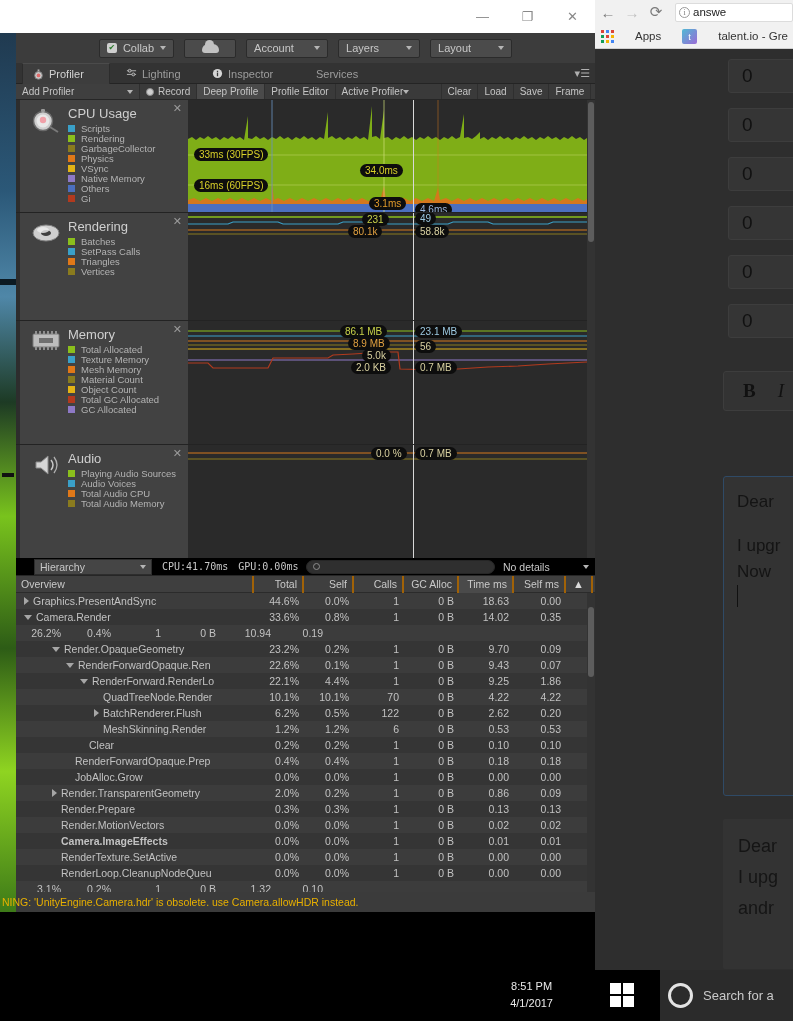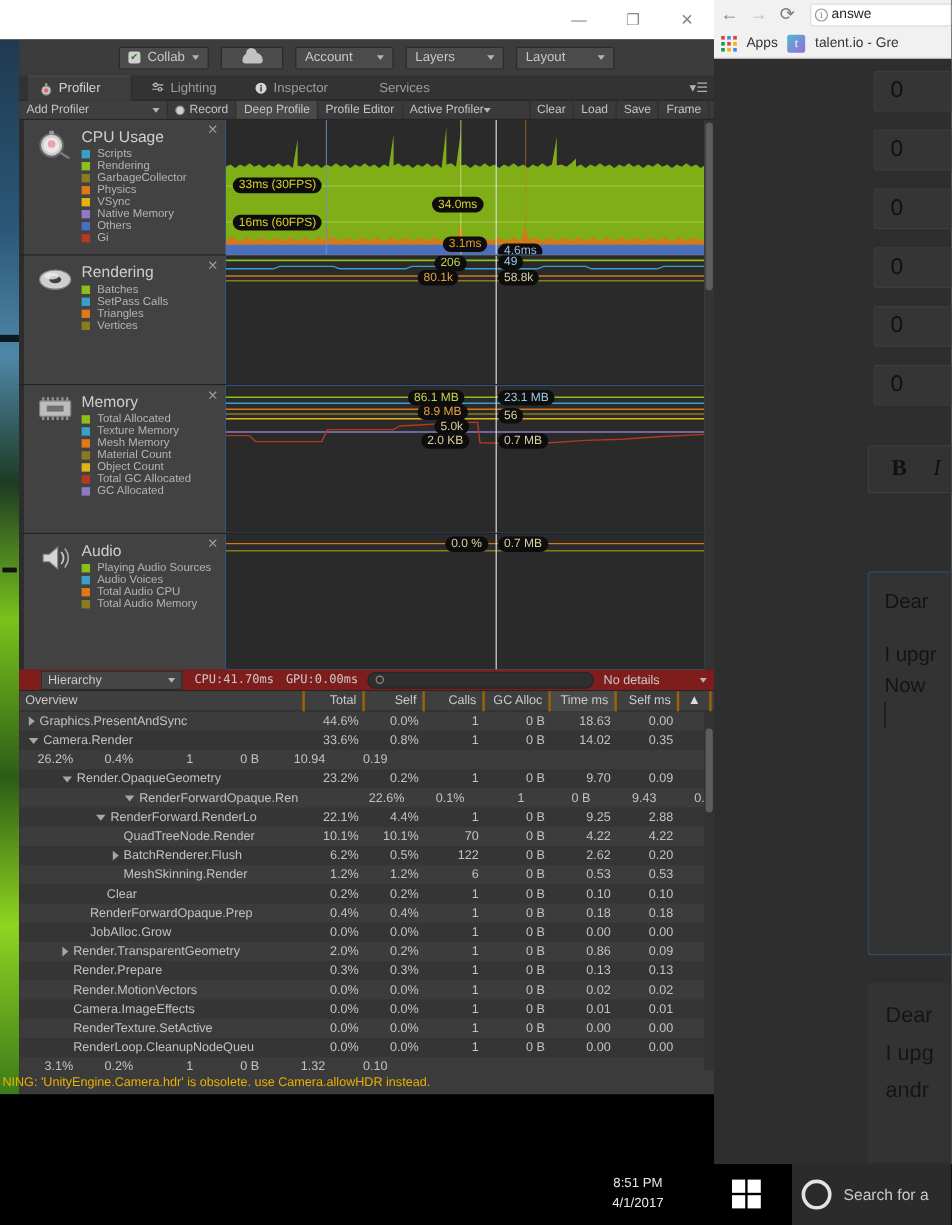--- a/index.html
+++ b/index.html
@@ -12,21 +12,21 @@
   .desktop { position:absolute; inset:0; background:#000; }
 
   
   .browser { position:absolute; left:595px; top:0; width:198px; height:970px; background:#f1f1f1; overflow:hidden; }
   .br-nav { height:24px; background:#f1f1f1; display:flex; align-items:center; padding-left:4px; gap:6px; }
   .nav-ic { width:18px; height:18px; display:flex; align-items:center; justify-content:center; color:#7a7a7a; font-size:15px; }
   .nav-ic.fwd { color:#c0c0c0; }
   .urlbar { flex:1; height:19px; margin-left:4px; background:#fff; border:1px solid #dcdcdc; border-radius:2px; display:flex; align-items:center; padding:0 3px; gap:3px; overflow:hidden; }
   .info-ic { width:11px; height:11px; border:1px solid #9a9a9a; border-radius:50%; color:#7d7d7d; font-size:8px; line-height:9px; text-align:center; font-family:"Liberation Serif",serif; flex:none;}
   .url-txt { font-size:11.5px; color:#222; white-space:nowrap; }
-  .br-bookmarks { height:25px; background:#f1f1f1; display:flex; align-items:center; padding-left:6px; gap:8px; border-bottom:1px solid #cfcfcf; }
+  .br-bookmarks { height:25px; background:#f1f1f1; display:flex; align-items:center; padding-left:6px; gap:21px; border-bottom:1px solid #cfcfcf; }
   .apps-grid { width:13px; height:13px; display:grid; grid-template-columns:repeat(3,3px); grid-template-rows:repeat(3,3px); gap:2px; }
   .apps-grid i { display:block; width:3px; height:3px; }
   .bm-label { font-size:11.5px; color:#333; white-space:nowrap; }
   .bm-fav { width:15px; height:15px; border-radius:2px; background:linear-gradient(135deg,#4fb9d4,#9b6bd6); color:#fff; font-size:10px; text-align:center; line-height:15px; font-family:"Liberation Serif",serif; }
   .br-page { position:absolute; left:0; right:0; top:49px; bottom:0; background:#2e2e2e; }
   .form-col { position:absolute; left:133px; top:10px; width:200px; }
   .zero-field { width:200px; height:34px; margin-bottom:15px; background:#353535; border:1px solid #3d3d3d; border-radius:3px; color:#111; font-size:19px; display:flex; align-items:center; padding-left:13px; font-family:"Liberation Sans",sans-serif; }
   .editor-toolbar { position:absolute; left:128px; top:322px; width:210px; height:40px; background:#333; border:1px solid #3d3d3d; border-radius:3px; display:flex; align-items:center; gap:22px; padding-left:19px; }
   .tb-b { font-weight:bold; font-size:19px; color:#111; font-family:"Liberation Serif",serif; }
   .tb-i { font-style:italic; font-size:19px; color:#111; font-family:"Liberation Serif",serif; }
@@ -76,29 +76,29 @@
   .graphs { position:absolute; left:0; top:67px; width:579px; height:458px; background:#2d2d2d; }
   .gsec { position:absolute; left:0; width:579px; border-bottom:1px solid #232323; }
   .gside { position:absolute; left:4px; top:0; width:168px; bottom:0; background:#424242; }
   .gside-x { position:absolute; right:6px; top:2px; color:#9b9b9b; font-size:11px; }
   .gs-title { position:absolute; left:48px; top:6px; font-size:13px; color:#cfcfcf; }
   .gs-ic { position:absolute; left:10px; top:7px; width:32px; height:26px; }
   .legend { position:absolute; left:48px; top:23px; }
   .lg { display:flex; align-items:center; gap:6px; height:10px; margin-bottom:0px; }
   .lg i { width:7px; height:7px; display:block; }
   .lg span { font-size:9.5px; color:#b4b4b4; white-space:nowrap; }
-  .gplot { position:absolute; left:172px; right:8px; top:0; bottom:0; background:#3b82f6; overflow:hidden; }
+  .gplot { position:absolute; left:172px; right:8px; top:0; bottom:0; background:#c4b5fd; overflow:hidden; }
   .gplot svg { display:block; }
   .tag { position:absolute; background:#0d0d0d; border-radius:7px; padding:1px 5px; font-size:10px; white-space:nowrap; font-family:"Liberation Sans",sans-serif; }
   .cursorline { position:absolute; top:0; bottom:0; width:1px; background:#d8d8d8; }
   .scroll-v { position:absolute; right:0; top:0; width:8px; bottom:0; background:#333; }
   .scroll-thumb { position:absolute; right:1px; width:6px; background:#5d5d5d; border-radius:3px; }
 
   
-  .hierbar { position:absolute; left:0; top:525px; width:579px; height:18px; background:#7f1d1d; display:flex; align-items:center; font-size:10.5px; color:#c8c8c8; gap:0px; border-bottom:1px solid #262626;}
+  .hierbar { position:absolute; left:0; top:525px; width:579px; height:18px; background:#000000; display:flex; align-items:center; font-size:10.5px; color:#c8c8c8; gap:0px; border-bottom:1px solid #262626;}
   .hdrop { width:118px; height:16px; background:#454545; border:1px solid #2d2d2d; display:flex; align-items:center; justify-content:space-between; padding:0 5px; margin-left:18px; }
   .hmetric { margin-left:10px; white-space:nowrap; font-family:"DejaVu Sans Mono", monospace; font-size:10px;}
   .hsearch { flex:1; height:14px; margin:0 8px; background:#2f2f2f; border:1px solid #262626; border-radius:7px; display:flex; align-items:center; padding-left:6px; gap:4px; }
   .hsearch .mag { width:7px; height:7px; border:1px solid #8d8d8d; border-radius:50%; }
   .hdetails { width:92px; display:flex; align-items:center; justify-content:space-between; padding-right:6px; }
 
   .colhdr { position:absolute; left:0; top:543px; width:579px; height:17px; background:#3f3f3f; display:flex; align-items:center; border-bottom:1px solid #2b2b2b; font-size:10.5px; color:#c9c9c9; }
   .colhdr .c { height:17px; display:flex; align-items:center; border-right:2px solid #a16207; padding:0 5px; }
   .table { position:absolute; left:0; top:560px; width:579px; bottom:20px; background:#383838; overflow:hidden; }
   .row { height:16px; display:flex; align-items:center; font-size:10.5px; color:#c2c2c2; }
@@ -391,21 +391,21 @@
           </div>
           <div class="gplot">
             <svg width="399" height="108" viewBox="0 0 399 108" preserveAspectRatio="none">
               <rect width="399" height="108" fill="#2a2a2a"></rect>
               <line x1="0" y1="4" x2="399" y2="4" stroke="#8bbf1c" stroke-width="1.4"></line>
               <polyline points="0,11 40,11 45,9 90,9 95,11 150,11 155,9 196,9 200,11 260,11 265,9 300,9 305,11 360,11 365,9 399,9" fill="none" stroke="#3aa0c8" stroke-width="1.2"></polyline>
               <line x1="0" y1="17" x2="399" y2="17" stroke="#d4781c" stroke-width="1.2"></line>
               <line x1="0" y1="21" x2="399" y2="21" stroke="#8a7b1e" stroke-width="1.2"></line>
             </svg>
             <div class="cursorline" style="left:225px;"></div>
-            <div class="tag" style="left:174px;top:0px;color:#c8d24a;">206</div>
+            <div class="tag" style="left:174px;top:0px;color:#c8d24a;">231</div>
             <div class="tag" style="left:160px;top:12px;color:#e0a040;">80.1k</div>
             <div class="tag" style="left:227px;top:-1px;color:#9cc8e0;">49</div>
             <div class="tag" style="left:227px;top:12px;color:#d8d0a0;">58.8k</div>
           </div>
         </div>
 
         <div class="gsec" style="top:221px;height:124px;">
           <div class="gside">
             <span class="gside-x">✕</span>
             <svg class="gs-ic" viewBox="0 0 32 26">
@@ -596,21 +596,21 @@
             </div>
             <div class="cell num" style="width: 50px; flex: 0 0 auto;">23.2%</div>
             <div class="cell num" style="width: 50px; flex: 0 0 auto;">0.2%</div>
             <div class="cell num" style="width: 50px; flex: 0 0 auto;">1</div>
             <div class="cell num" style="width: 55px; flex: 0 0 auto;">0 B</div>
             <div class="cell num" style="width: 55px; flex: 0 0 auto;">9.70</div>
             <div class="cell num" style="width: 52px; flex: 0 0 auto;">0.09</div>
             <div class="cell" style="width: 27px;"></div>
           </div>
           <div class="row odd">
-            <div class="cell name" style="padding-left: 50px; margin-left: 38px;">
+            <div class="cell name" style="padding-left: 50px;">
               <span class="tri down"></span>
               <span>RenderForwardOpaque.Ren</span>
             </div>
             <div class="cell num" style="width: 50px; flex: 0 0 auto;">22.6%</div>
             <div class="cell num" style="width: 50px; flex: 0 0 auto;">0.1%</div>
             <div class="cell num" style="width: 50px; flex: 0 0 auto;">1</div>
             <div class="cell num" style="width: 55px; flex: 0 0 auto;">0 B</div>
             <div class="cell num" style="width: 55px; flex: 0 0 auto;">9.43</div>
             <div class="cell num" style="width: 52px; flex: 0 0 auto;">0.07</div>
             <div class="cell" style="width: 27px;"></div>
@@ -618,21 +618,21 @@
           <div class="row even">
             <div class="cell name" style="padding-left: 64px;">
               <span class="tri down"></span>
               <span>RenderForward.RenderLo</span>
             </div>
             <div class="cell num" style="width: 50px; flex: 0 0 auto;">22.1%</div>
             <div class="cell num" style="width: 50px; flex: 0 0 auto;">4.4%</div>
             <div class="cell num" style="width: 50px; flex: 0 0 auto;">1</div>
             <div class="cell num" style="width: 55px; flex: 0 0 auto;">0 B</div>
             <div class="cell num" style="width: 55px; flex: 0 0 auto;">9.25</div>
-            <div class="cell num" style="width: 52px; flex: 0 0 auto;">2.88</div>
+            <div class="cell num" style="width: 52px; flex: 0 0 auto;">1.86</div>
             <div class="cell" style="width: 27px;"></div>
           </div>
           <div class="row odd">
             <div class="cell name" style="padding-left: 78px;">
               <span class="tri none"></span>
               <span>QuadTreeNode.Render</span>
             </div>
             <div class="cell num" style="width: 50px; flex: 0 0 auto;">10.1%</div>
             <div class="cell num" style="width: 50px; flex: 0 0 auto;">10.1%</div>
             <div class="cell num" style="width: 50px; flex: 0 0 auto;">70</div>
@@ -739,21 +739,21 @@
             </div>
             <div class="cell num" style="width: 50px; flex: 0 0 auto;">0.0%</div>
             <div class="cell num" style="width: 50px; flex: 0 0 auto;">0.0%</div>
             <div class="cell num" style="width: 50px; flex: 0 0 auto;">1</div>
             <div class="cell num" style="width: 55px; flex: 0 0 auto;">0 B</div>
             <div class="cell num" style="width: 55px; flex: 0 0 auto;">0.02</div>
             <div class="cell num" style="width: 52px; flex: 0 0 auto;">0.02</div>
             <div class="cell" style="width: 27px;"></div>
           </div>
           <div class="row even">
-            <div class="cell name" style="padding-left: 36px;">
+            <div class="cell name" style="padding-left: 36px; font-weight: bold;">
               <span class="tri none"></span>
               <span>Camera.ImageEffects</span>
             </div>
             <div class="cell num" style="width: 50px; flex: 0 0 auto;">0.0%</div>
             <div class="cell num" style="width: 50px; flex: 0 0 auto;">0.0%</div>
             <div class="cell num" style="width: 50px; flex: 0 0 auto;">1</div>
             <div class="cell num" style="width: 55px; flex: 0 0 auto;">0 B</div>
             <div class="cell num" style="width: 55px; flex: 0 0 auto;">0.01</div>
             <div class="cell num" style="width: 52px; flex: 0 0 auto;">0.01</div>
             <div class="cell" style="width: 27px;"></div>

